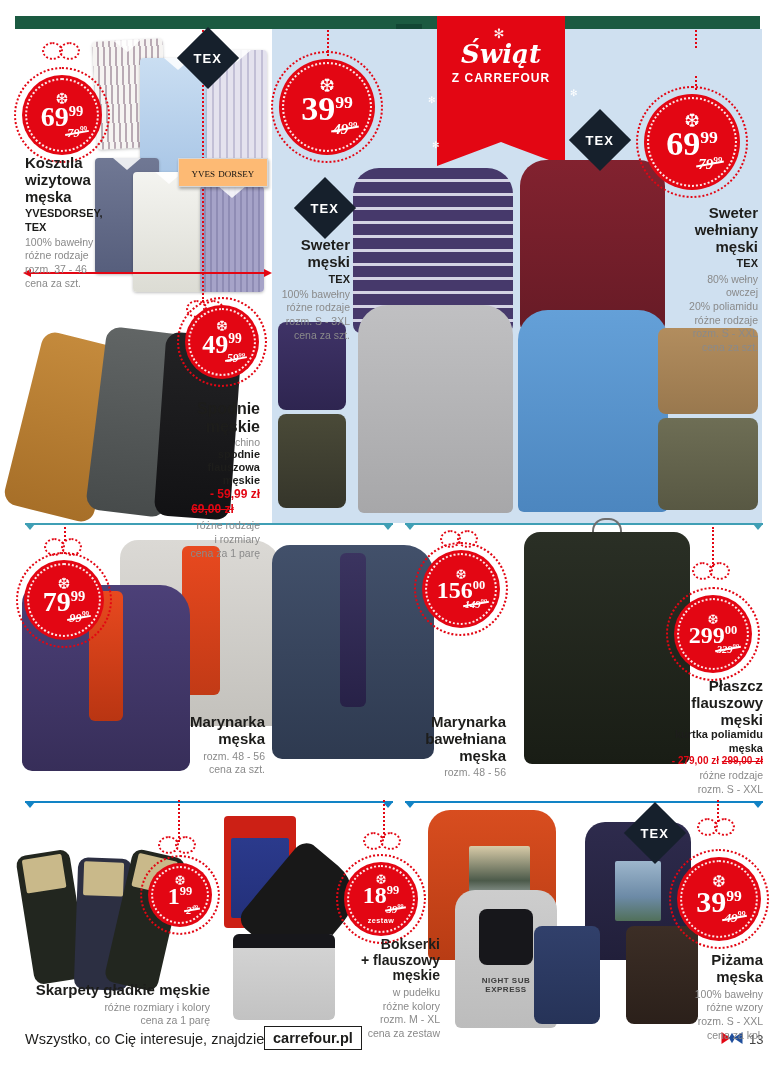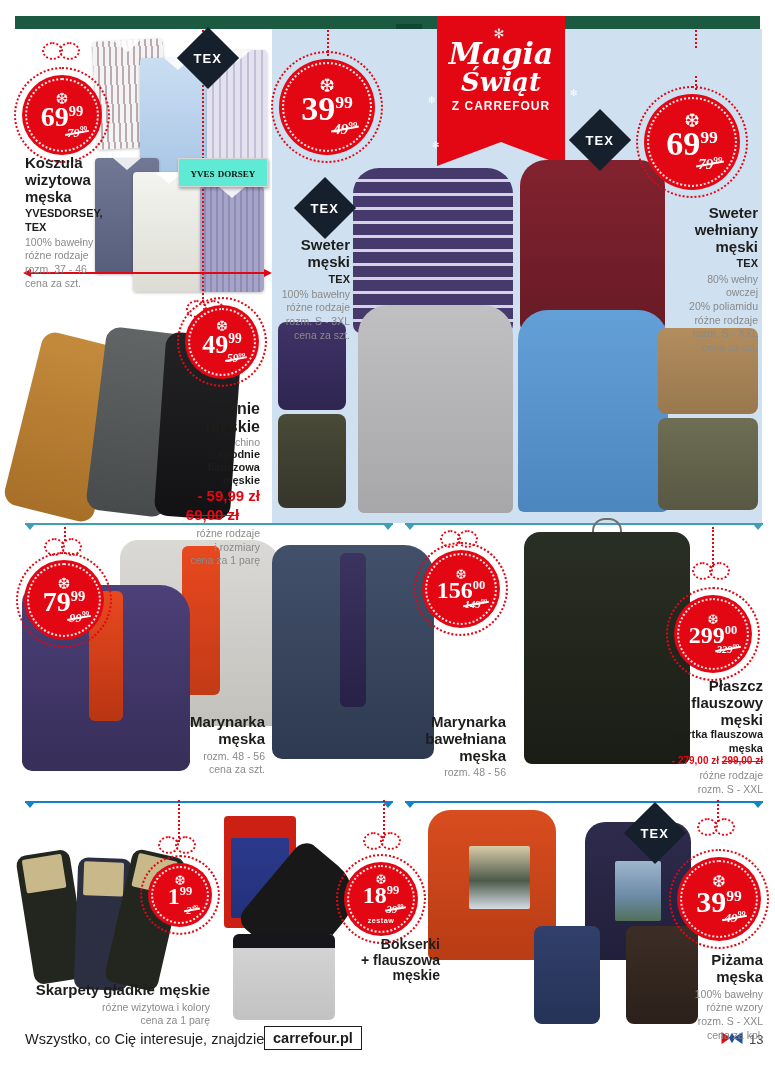--- a/index.html
+++ b/index.html
@@ -72,32 +72,32 @@
   .tb.r{text-align:right;}
   .tb .name{font-weight:bold;font-size:15px;line-height:1.12;color:#1d1d1b;}
   .tb .name span{display:block;}
   .tb .brand{font-weight:bold;font-size:11px;line-height:1.2;margin-top:2px;}
   .tb .brand span{display:block;}
   .tb .det{font-size:10.5px;line-height:1.3;color:#8a8a8a;margin-top:2px;}
   .tb .det span{display:block;}
   .tb .chino{font-size:10.5px;color:#8a8a8a;}
   .tb .sub{font-weight:bold;font-size:11px;line-height:1.2;}
   .tb .sub span{display:block;}
-  .tb .promo{font-weight:bold;font-size:15px;color:#e30613;line-height:1.25;}
+  .tb .promo{font-weight:bold;font-size:12px;color:#e30613;line-height:1.25;}
   .tb .promo .strike{text-decoration:line-through;text-align:center;}
   .tb .promo span{display:inline;}
   .tb .promo.block span{display:block;}
 
   
   .g{position:absolute;border-radius:8px;}
   .shirt{border-radius:4px;box-shadow:0 1px 3px rgba(0,0,0,.25);}
   .collar{position:absolute;left:50%;top:0;transform:translateX(-50%);width:0;height:0;
           border-left:14px solid transparent;border-right:14px solid transparent;border-top:12px solid rgba(255,255,255,.85);}
-  .label-yd{position:absolute;background:#5eead4;border:1px solid #d6d6d6;color:#111;
-            font-family:"Liberation Serif",serif;font-variant:small-caps;font-weight:bold;
+  .label-yd{position:absolute;background:#fdba74;border:1px solid #d6d6d6;color:#111;
+            font-family:"Liberation Serif",serif;font-variant:small-caps;font-weight:normal;
             display:flex;align-items:center;justify-content:center;z-index:6;box-shadow:1px 2px 3px rgba(0,0,0,.3);}
   .hanger{position:absolute;width:26px;height:13px;border:2px solid #6e6e6e;border-bottom:none;border-radius:13px 13px 0 0;}
   .print{position:absolute;border-radius:2px;}
   .shirt-art{position:absolute;color:#3c3c3c;font-weight:bold;font-size:8px;line-height:1.2;text-align:center;letter-spacing:.5px;}
 
   .footer-text{position:absolute;left:25px;top:1031px;font-size:14.5px;color:#1d1d1b;}
   .cf-box{position:absolute;left:264px;top:1026px;border:1.5px solid #1d1d1b;padding:3px 8px;font-size:14.5px;font-weight:bold;background:#fff;}
   .pageno{position:absolute;left:749px;top:1032px;font-size:13px;color:#444;}
 </style>
 </head>
@@ -155,21 +155,20 @@
   <div class="orn" style="left:694px;top:562px;"><span class="loop"></span><span class="loop"></span></div>
   <div class="string" style="left:178px;top:800px;height:42px;"></div>
   <div class="orn" style="left:160px;top:836px;"><span class="loop"></span><span class="loop"></span></div>
   <div class="string" style="left:383px;top:800px;height:38px;"></div>
   <div class="orn" style="left:365px;top:832px;"><span class="loop"></span><span class="loop"></span></div>
   <div class="string" style="left:717px;top:800px;height:22px;"></div>
   <div class="orn" style="left:699px;top:818px;"><span class="loop"></span><span class="loop"></span></div>
 
   <div class="ribbon">
     <div class="flourish">✻</div>
-    <div class="l1">Magia</div>
     <div class="l2">Świąt</div>
     <div class="l3">Z CARREFOUR</div>
   </div>
   <span class="spark" style="left:428px;top:95px;">✻</span>
   <span class="spark" style="left:570px;top:88px;">✻</span>
   <span class="spark" style="left:575px;top:130px;">✻</span>
   <span class="spark" style="left:432px;top:140px;">✻</span>
 
 
   <div class="g" style="left:353px;top:168px;width:160px;height:165px;border-radius:26px 26px 8px 8px;background:repeating-linear-gradient(180deg,#46396b 0 11px,#d4d3e4 11px 14px);"></div>
@@ -238,20 +237,24 @@
       <div class="print" style="left:0;top:0;width:100%;height:14px;background:#17171b;border-radius:6px 6px 0 0;"></div>
     </div>
 
   <div class="g" style="left:428px;top:810px;width:128px;height:150px;border-radius:22px 22px 6px 6px;background:linear-gradient(180deg,#d84d1f,#b83c14);">
       <div class="print" style="left:32%;top:24%;width:48%;height:42%;background:linear-gradient(180deg,#d8cba8,#4c5a4a 55%,#d5dde4);"></div>
     </div>
   <div class="g" style="left:506px;top:826px;width:70px;height:164px;border-radius:10px;background:linear-gradient(180deg,#3b3263,#2b244b;);"></div>
   <div class="g" style="left:585px;top:822px;width:106px;height:138px;border-radius:20px 20px 6px 6px;background:linear-gradient(180deg,#2e2b4d,#211f3a);">
       <div class="print" style="left:28%;top:28%;width:44%;height:44%;background:linear-gradient(180deg,#9db6cc,#6c8aa6 60%,#51705a);"></div>
     </div>
+  <div class="g" style="left:455px;top:890px;width:102px;height:138px;border-radius:20px 20px 6px 6px;background:linear-gradient(180deg,#cdcdcd,#bcbcbc);">
+    <div class="print" style="left:24%;top:14%;width:52%;height:40%;background:#17171b;border-radius:8px;"></div>
+    <div class="shirt-art" style="left:0;right:0;top:62%;"><span>NIGHT SUB</span><br><span>EXPRESS</span></div>
+  </div>
   <div class="g" style="left:534px;top:926px;width:66px;height:98px;border-radius:8px;background:linear-gradient(180deg,#31406b,#263358);"></div>
   <div class="g" style="left:626px;top:926px;width:72px;height:98px;border-radius:8px;background:linear-gradient(180deg,#3c2e26,#2b201a);"></div>
 
   <div class="badge" style="left:22px;top:75px;width:80px;height:80px;font-size:28px;">
     <div class="snow">❆</div>
     <div class="p"><span>69</span><sup>99</sup></div>
     <div class="old"><span>79</span><sup>99</sup></div>
   </div>
   <div class="badge" style="left:279px;top:59px;width:96px;height:96px;font-size:34px;">
     <div class="snow">❆</div>
@@ -397,45 +400,51 @@
       </div>
   </div>
 
   <div class="tb r" style="left:648px;top:678px;width:115px;">
     <div class="name">
         <span>Płaszcz</span>
         <span>flauszowy</span>
         <span>męski</span>
       </div>
     <div class="sub">
-        <span>kurtka flauszowa</span>
+        <span>kurtka poliamidu</span>
         <span>męska</span>
       </div>
     <div class="promo" style="font-size:10px;"><span>- 279,00 zł</span> <span class="strike">299,00 zł</span></div>
     <div class="det">
         <span>różne rodzaje</span>
         <span>rozm. S - XXL</span>
       </div>
   </div>
 
   <div class="tb r" style="left:30px;top:982px;width:180px;">
     <div class="name" style="font-size:15px;">
         <span>Skarpety gładkie męskie</span>
       </div>
     <div class="det">
-        <span>różne wizytowa i kolory</span>
+        <span>różne rozmiary i kolory</span>
         <span>cena za 1 parę</span>
       </div>
   </div>
 
   <div class="tb r" style="left:330px;top:937px;width:110px;">
     <div class="name" style="font-size:14px;">
         <span>Bokserki</span>
-        <span>+ flauszowa</span>
+        <span>+ flauszowy</span>
         <span>męskie</span>
+      </div>
+    <div class="det">
+        <span>w pudełku</span>
+        <span>różne kolory</span>
+        <span>rozm. M - XL</span>
+        <span>cena za zestaw</span>
       </div>
   </div>
 
   <div class="tb r" style="left:660px;top:952px;width:103px;">
     <div class="name">
         <span>Piżama</span>
         <span>męska</span>
       </div>
     <div class="det">
         <span>100% bawełny</span>

